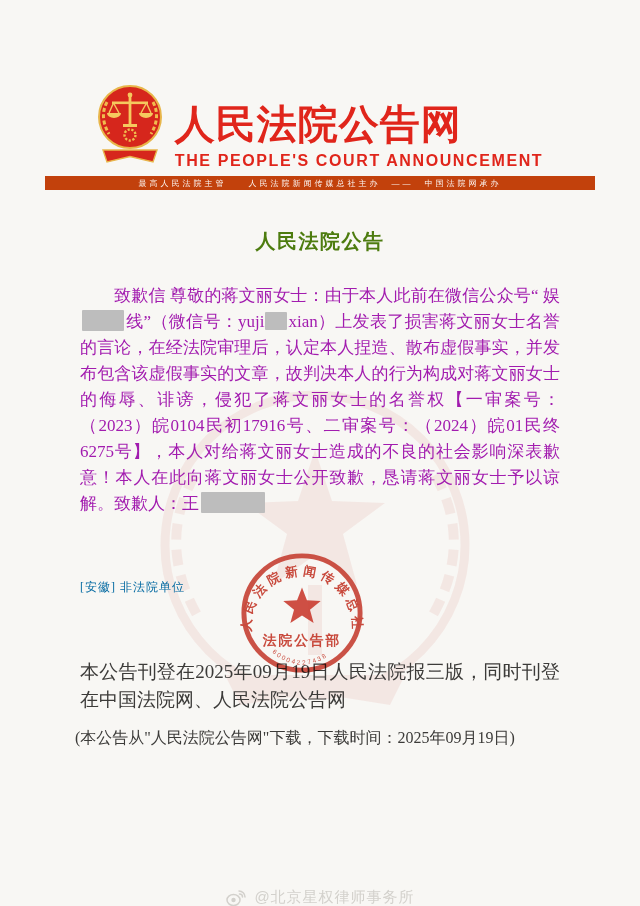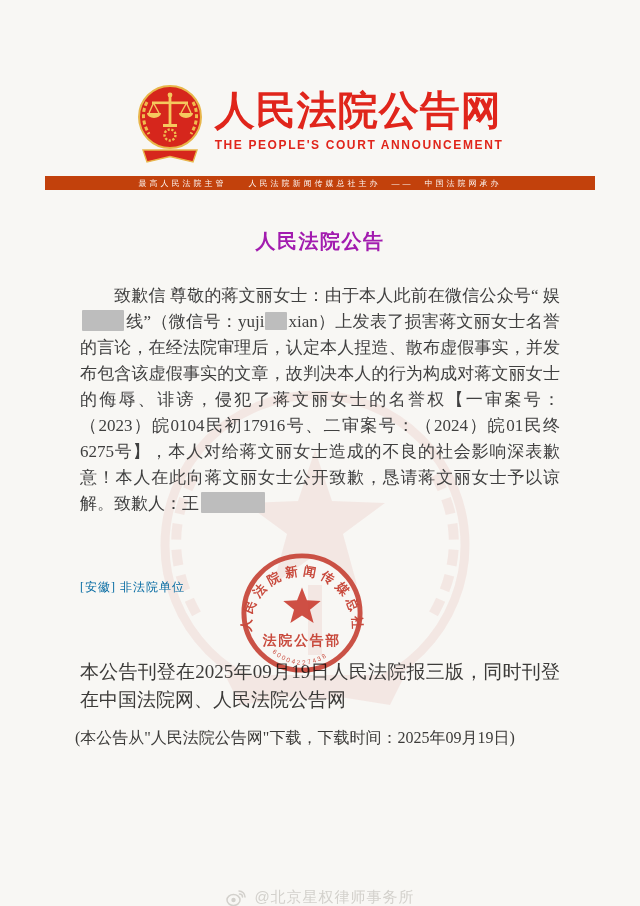--- a/index.html
+++ b/index.html
@@ -10,54 +10,54 @@
     font-family: "Liberation Serif", "DejaVu Serif", serif;
     color: #3f3e3c;
     position: relative;
     overflow: hidden;
   }
   .page { position: relative; width: 640px; height: 906px; z-index: 1; }
 
   
   .header {
     padding-top: 84px;
-    display: flex; justify-content: center; align-items: flex-start;
+    display: flex; justify-content: center; align-items: flex-end;
     gap: 12px;
     font-family: "Liberation Sans", "DejaVu Sans", sans-serif;
   }
   .emblem { width: 66px; height: 86px; flex: 0 0 auto; }
   .header-titles { display: flex; flex-direction: column; align-items: flex-start; padding-top: 4px; }
   .site-title {
     color: #e0251b; font-size: 40px; font-weight: bold; line-height: 1.1;
     letter-spacing: 1px;
   }
   .site-subtitle {
-    color: #e0251b; font-size: 12px; font-weight: bold; letter-spacing: 1.6px;
+    color: #e0251b; font-size: 16px; font-weight: bold; letter-spacing: 1.6px;
     margin-top: 6px;
   }
   .banner-strip {
     width: 550px; height: 14px; margin: 6px auto 0 auto;
     background: #c2410c;
     display: flex; align-items: center; justify-content: center;
   }
   .banner-text {
     color: #ffffff; font-size: 8px; letter-spacing: 3px;
     font-family: "Liberation Sans", "DejaVu Sans", sans-serif;
     white-space: nowrap; opacity: .95;
   }
 
   
   .announcement-title {
     margin-top: 38px; text-align: center;
-    font-size: 20px; font-weight: bold; color: #a21caf; letter-spacing: 1.5px;
+    font-size: 20px; font-weight: bold; color: #4d7c0f; letter-spacing: 1.5px;
   }
   .body-paragraph {
     width: 480px; margin: 28px auto 0 auto;
     font-size: 17px; line-height: 26px; text-align: justify;
-    text-indent: 2em; color: #404040;
+    text-indent: 2em; color: #a21caf;
   }
   .censor {
     display: inline-block; background: #bdbdbd; vertical-align: -4px;
     border-radius: 1px;
   }
   .censor-channel { width: 42px; height: 21px; margin: 0 2px; }
   .censor-wechat { width: 22px; height: 18px; margin: 0 1px; vertical-align: -3px; }
   .censor-name { width: 64px; height: 21px; margin-left: 2px; }
 
   .region-label {

